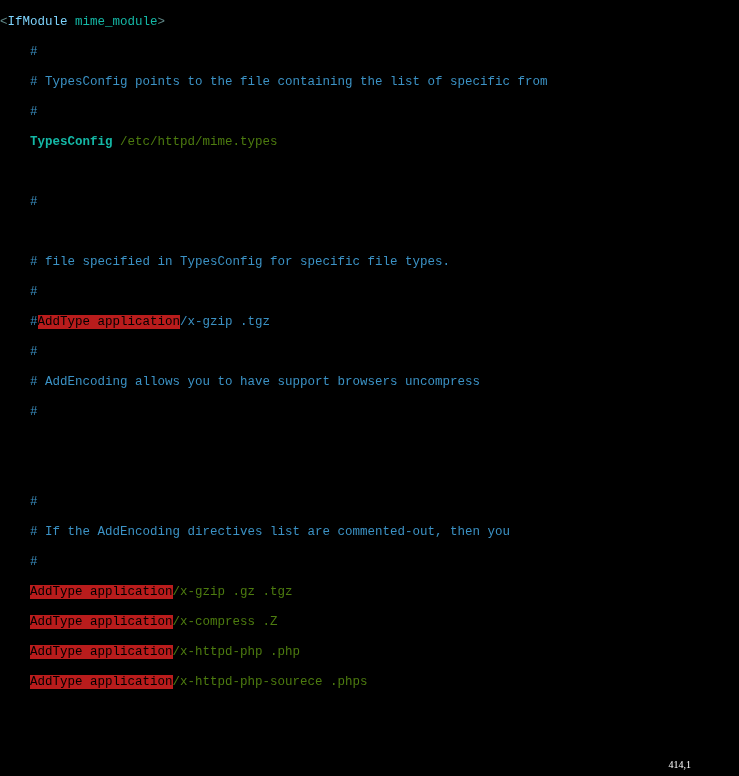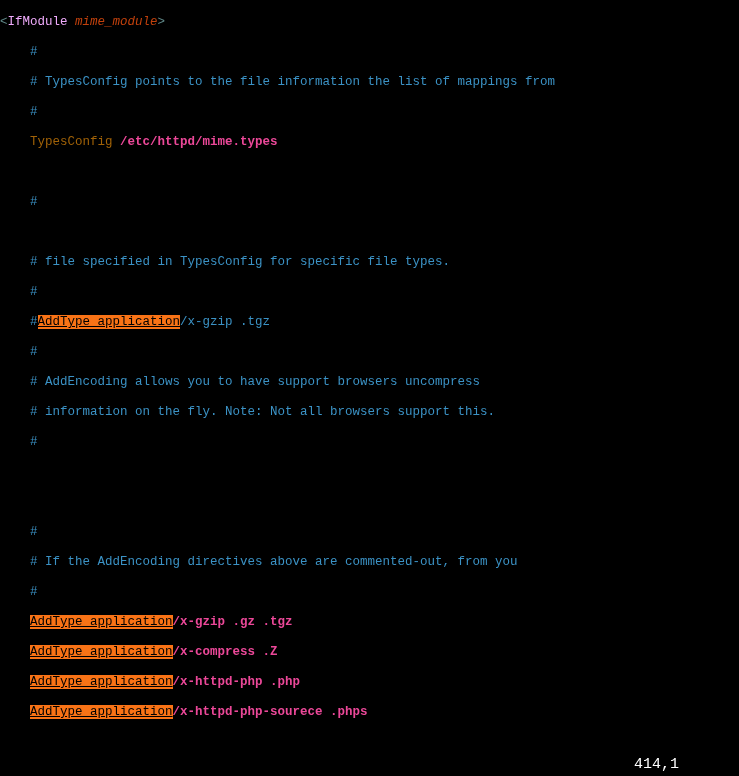--- a/index.html
+++ b/index.html
@@ -12,63 +12,61 @@
       width: 739px;
       height: 776px;
       overflow: hidden;
       position: relative;
     }
     .editor {
       padding: 0;
       white-space: pre;
     }
     .line { display: block; min-height: 15px; }
-    .tag { color: #f0abfc; }
+    .tag { color: #7dd3fc; }
     .tag-angle { color: #5f8787; }
-    .tag-name { color: #c2410c; font-style: italic; }
+    .tag-name { color: #14b8a6; }
     .comment { color: #3b92c5; }
-    .directive { color: #a16207; }
-    .text-white { color: #ec4899; font-weight: bold; }
+    .directive { color: #14b8a6; font-weight: bold; }
+    .text-white { color: #4d7c0f; }
     .hl {
-      background: #f97316;
+      background: #b91c1c;
       color: #000000;
-      text-decoration: underline;
     }
     .status {
       position: absolute;
       bottom: 4px;
-      right: 60px;
+      right: 48px;
       color: #ffffff;
-      font-family: Liberation Mono, monospace;
-      font-size: 15px;
+      font-family: Liberation Serif, serif;
+      font-size: 10px;
     }
   </style>
 </head>
 <body>
 
 <div class="editor">
 <span class="line"><span class="tag-angle">&lt;</span><span class="tag">IfModule</span><span class="tag-name"> mime_module</span><span class="tag-angle">&gt;</span></span>
 <span class="line"><span>    </span><span class="comment">#</span></span>
-<span class="line"><span>    </span><span class="comment"># TypesConfig points to the file information the list of mappings from</span></span>
+<span class="line"><span>    </span><span class="comment"># TypesConfig points to the file containing the list of specific from</span></span>
 <span class="line"><span>    </span><span class="comment">#</span></span>
 <span class="line"><span>    </span><span class="directive">TypesConfig</span><span class="text-white"> /etc/httpd/mime.types</span></span>
 <span class="line"></span>
 <span class="line"><span>    </span><span class="comment">#</span></span>
 <span class="line"><span>    </span></span>
 <span class="line"><span>    </span><span class="comment"># file specified in TypesConfig for specific file types.</span></span>
 <span class="line"><span>    </span><span class="comment">#</span></span>
 <span class="line"><span>    </span><span class="comment">#</span><span class="hl">AddType application</span><span class="comment">/x-gzip .tgz</span></span>
 <span class="line"><span>    </span><span class="comment">#</span></span>
 <span class="line"><span>    </span><span class="comment"># AddEncoding allows you to have support browsers uncompress</span></span>
-<span class="line"><span>    </span><span class="comment"># information on the fly. Note: Not all browsers support this.</span></span>
 <span class="line"><span>    </span><span class="comment">#</span></span>
 <span class="line"><span>    </span></span>
 <span class="line"><span>    </span></span>
 <span class="line"><span>    </span><span class="comment">#</span></span>
-<span class="line"><span>    </span><span class="comment"># If the AddEncoding directives above are commented-out, from you</span></span>
+<span class="line"><span>    </span><span class="comment"># If the AddEncoding directives list are commented-out, then you</span></span>
 <span class="line"><span>    </span><span class="comment">#</span></span>
 <span class="line"><span>    </span><span class="hl">AddType application</span><span class="text-white">/x-gzip .gz .tgz</span></span>
 <span class="line"><span>    </span><span class="hl">AddType application</span><span class="text-white">/x-compress .Z</span></span>
 <span class="line"><span>    </span><span class="hl">AddType application</span><span class="text-white">/x-httpd-php .php</span></span>
 <span class="line"><span>    </span><span class="hl">AddType application</span><span class="text-white">/x-httpd-php-sourece .phps</span></span>
 
 
 
 
 

